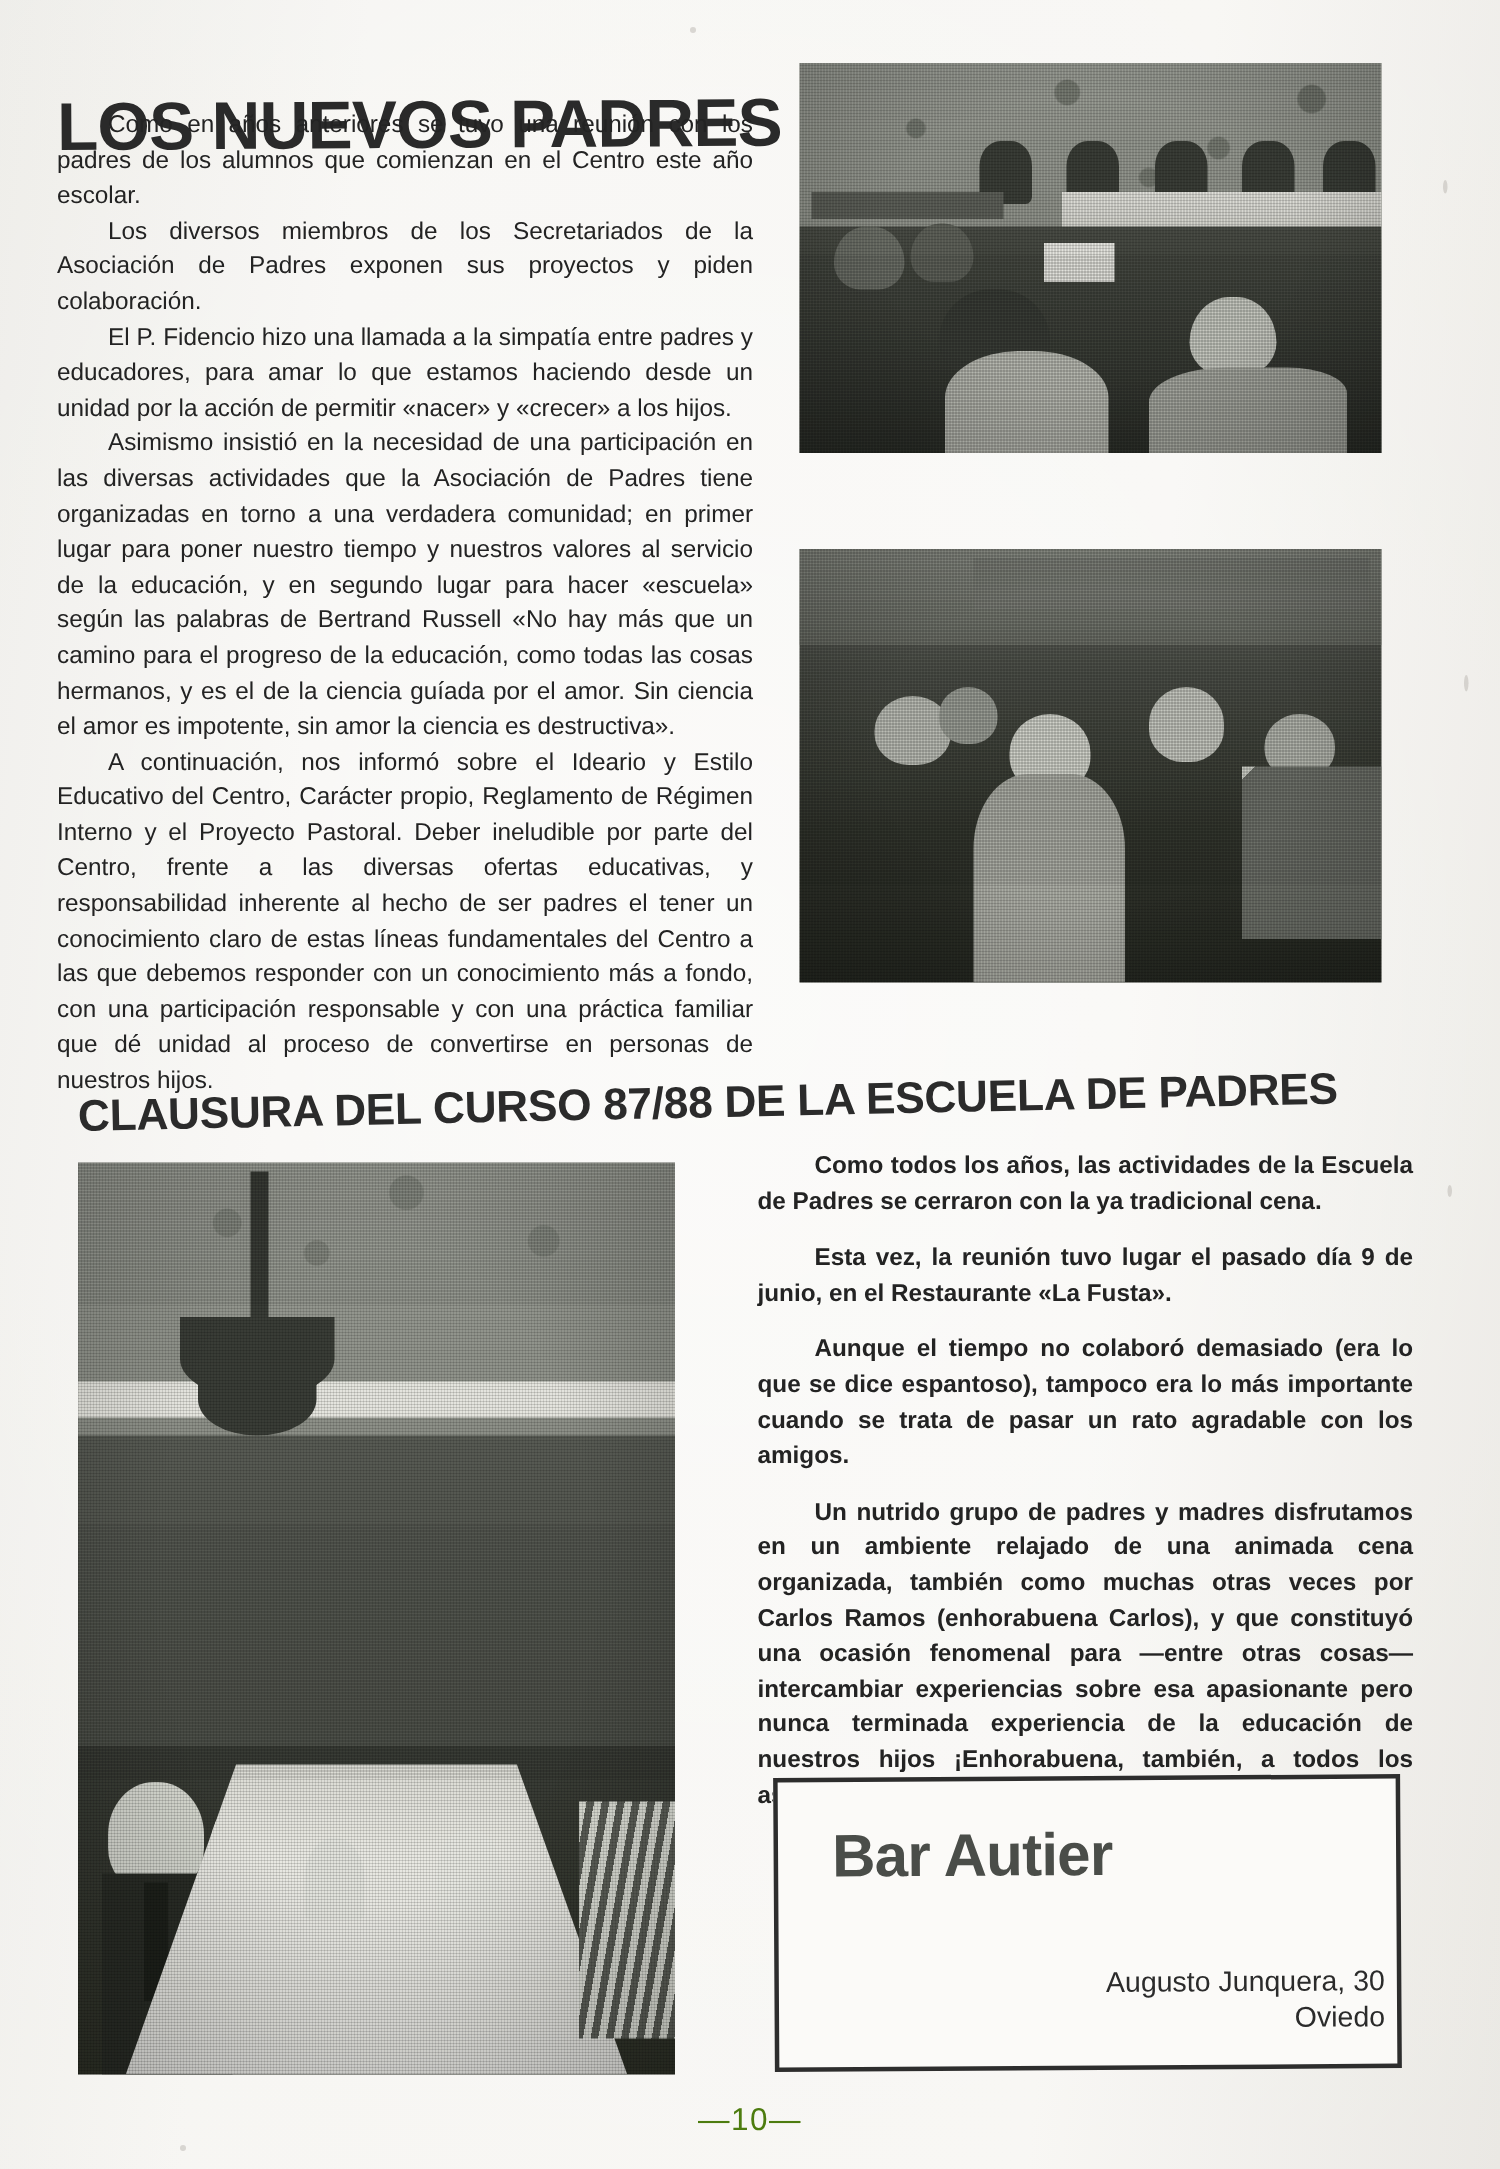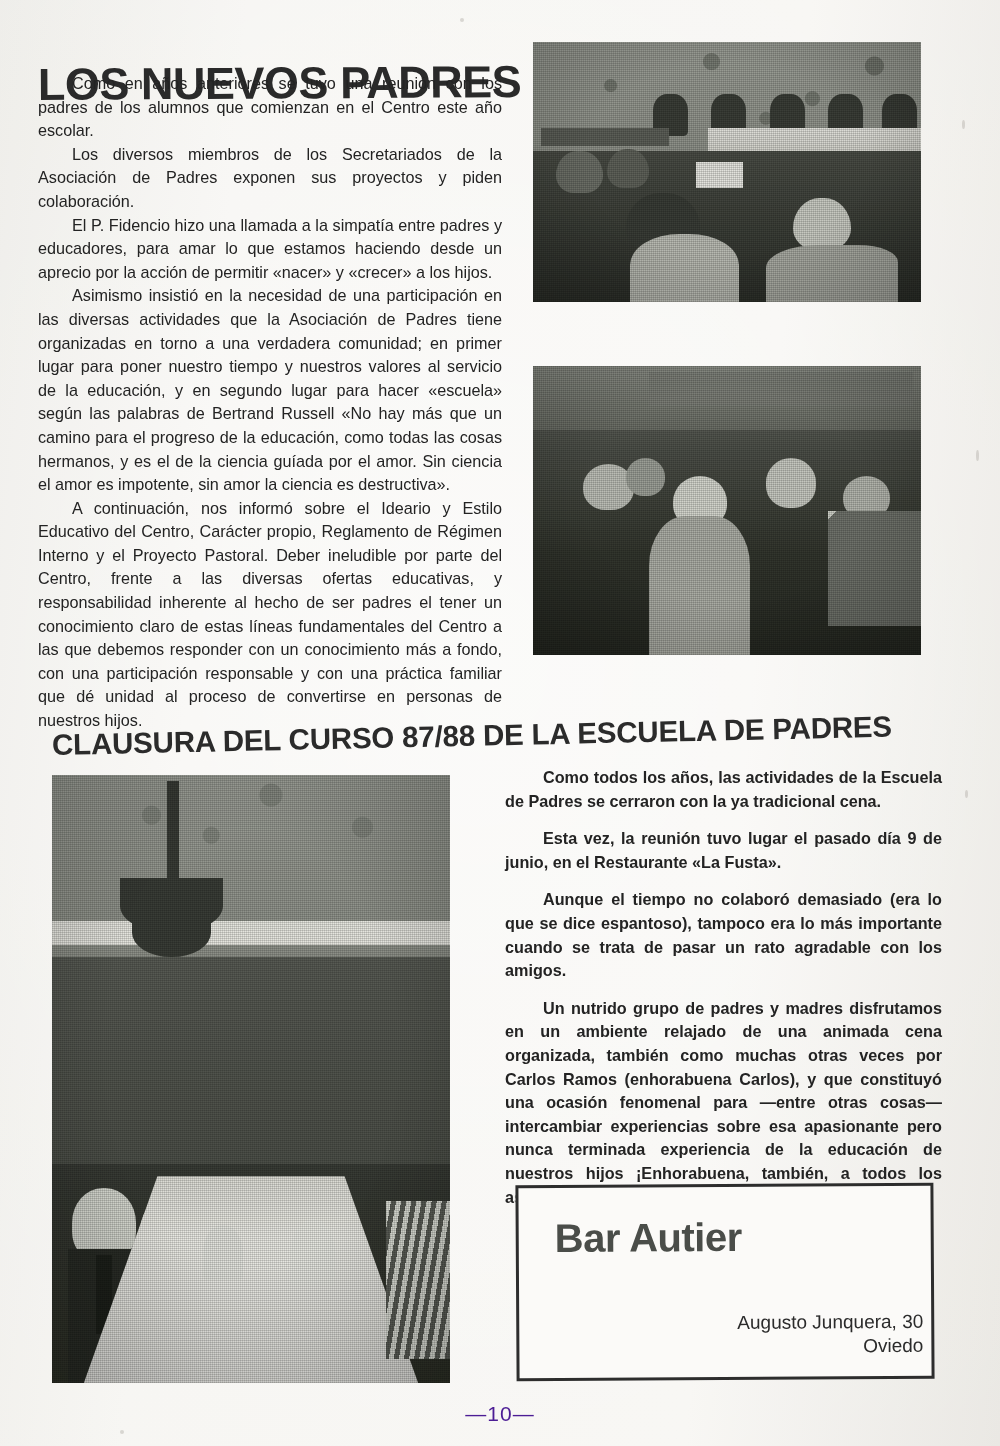--- a/index.html
+++ b/index.html
@@ -163,37 +163,37 @@
   }
 
   
   .page-number {
     position: absolute;
     left: 0;
     top: 1402px;
     width: 1000px;
     text-align: center;
     font-size: 21px;
-    color: #4c1d95;
+    color: #4d7c0f;
     letter-spacing: 1px;
   }
 </style>
 </head>
 <body>
 
 <div class="page">
 
   <div class="paper-tint"></div>
 
   <h1 class="headline-main">LOS NUEVOS PADRES</h1>
 
   <div class="col top-left">
     <p>Como en años anteriores se tuvo una reunión con los padres de los alumnos que comienzan en el Centro este año escolar.</p>
     <p>Los diversos miembros de los Secretariados de la Asociación de Padres exponen sus proyectos y piden colaboración.</p>
-    <p>El P. Fidencio hizo una llamada a la simpatía entre padres y educadores, para amar lo que estamos haciendo desde un aprecio por la acción de permitir «nacer» y «crecer» a los hijos.</p>
+    <p>El P. Fidencio hizo una llamada a la simpatía entre padres y educadores, para amar lo que estamos haciendo desde un unidad por la acción de permitir «nacer» y «crecer» a los hijos.</p>
     <p>Asimismo insistió en la necesidad de una participación en las diversas actividades que la Asociación de Padres tiene organizadas en torno a una verdadera comunidad; en primer lugar para poner nuestro tiempo y nuestros valores al servicio de la educación, y en segundo lugar para hacer «escuela» según las palabras de Bertrand Russell «No hay más que un camino para el progreso de la educación, como todas las cosas hermanos, y es el de la ciencia guíada por el amor. Sin ciencia el amor es impotente, sin amor la ciencia es destructiva».</p>
     <p>A continuación, nos informó sobre el Ideario y Estilo Educativo del Centro, Carácter propio, Reglamento de Régimen Interno y el Proyecto Pastoral. Deber ineludible por parte del Centro, frente a las diversas ofertas educativas, y responsabilidad inherente al hecho de ser padres el tener un conocimiento claro de estas líneas fundamentales del Centro a las que debemos responder con un conocimiento más a fondo, con una participación responsable y con una práctica familiar que dé unidad al proceso de convertirse en personas de nuestros hijos.</p>
   </div>
 
   <div class="photo" id="photo-assembly">
     <div class="wallpaper"></div>
     <div class="panel-person" style="left:31%;"></div>
     <div class="panel-person" style="left:46%;"></div>
     <div class="panel-person" style="left:61%;"></div>
     <div class="panel-person" style="left:76%;"></div>

